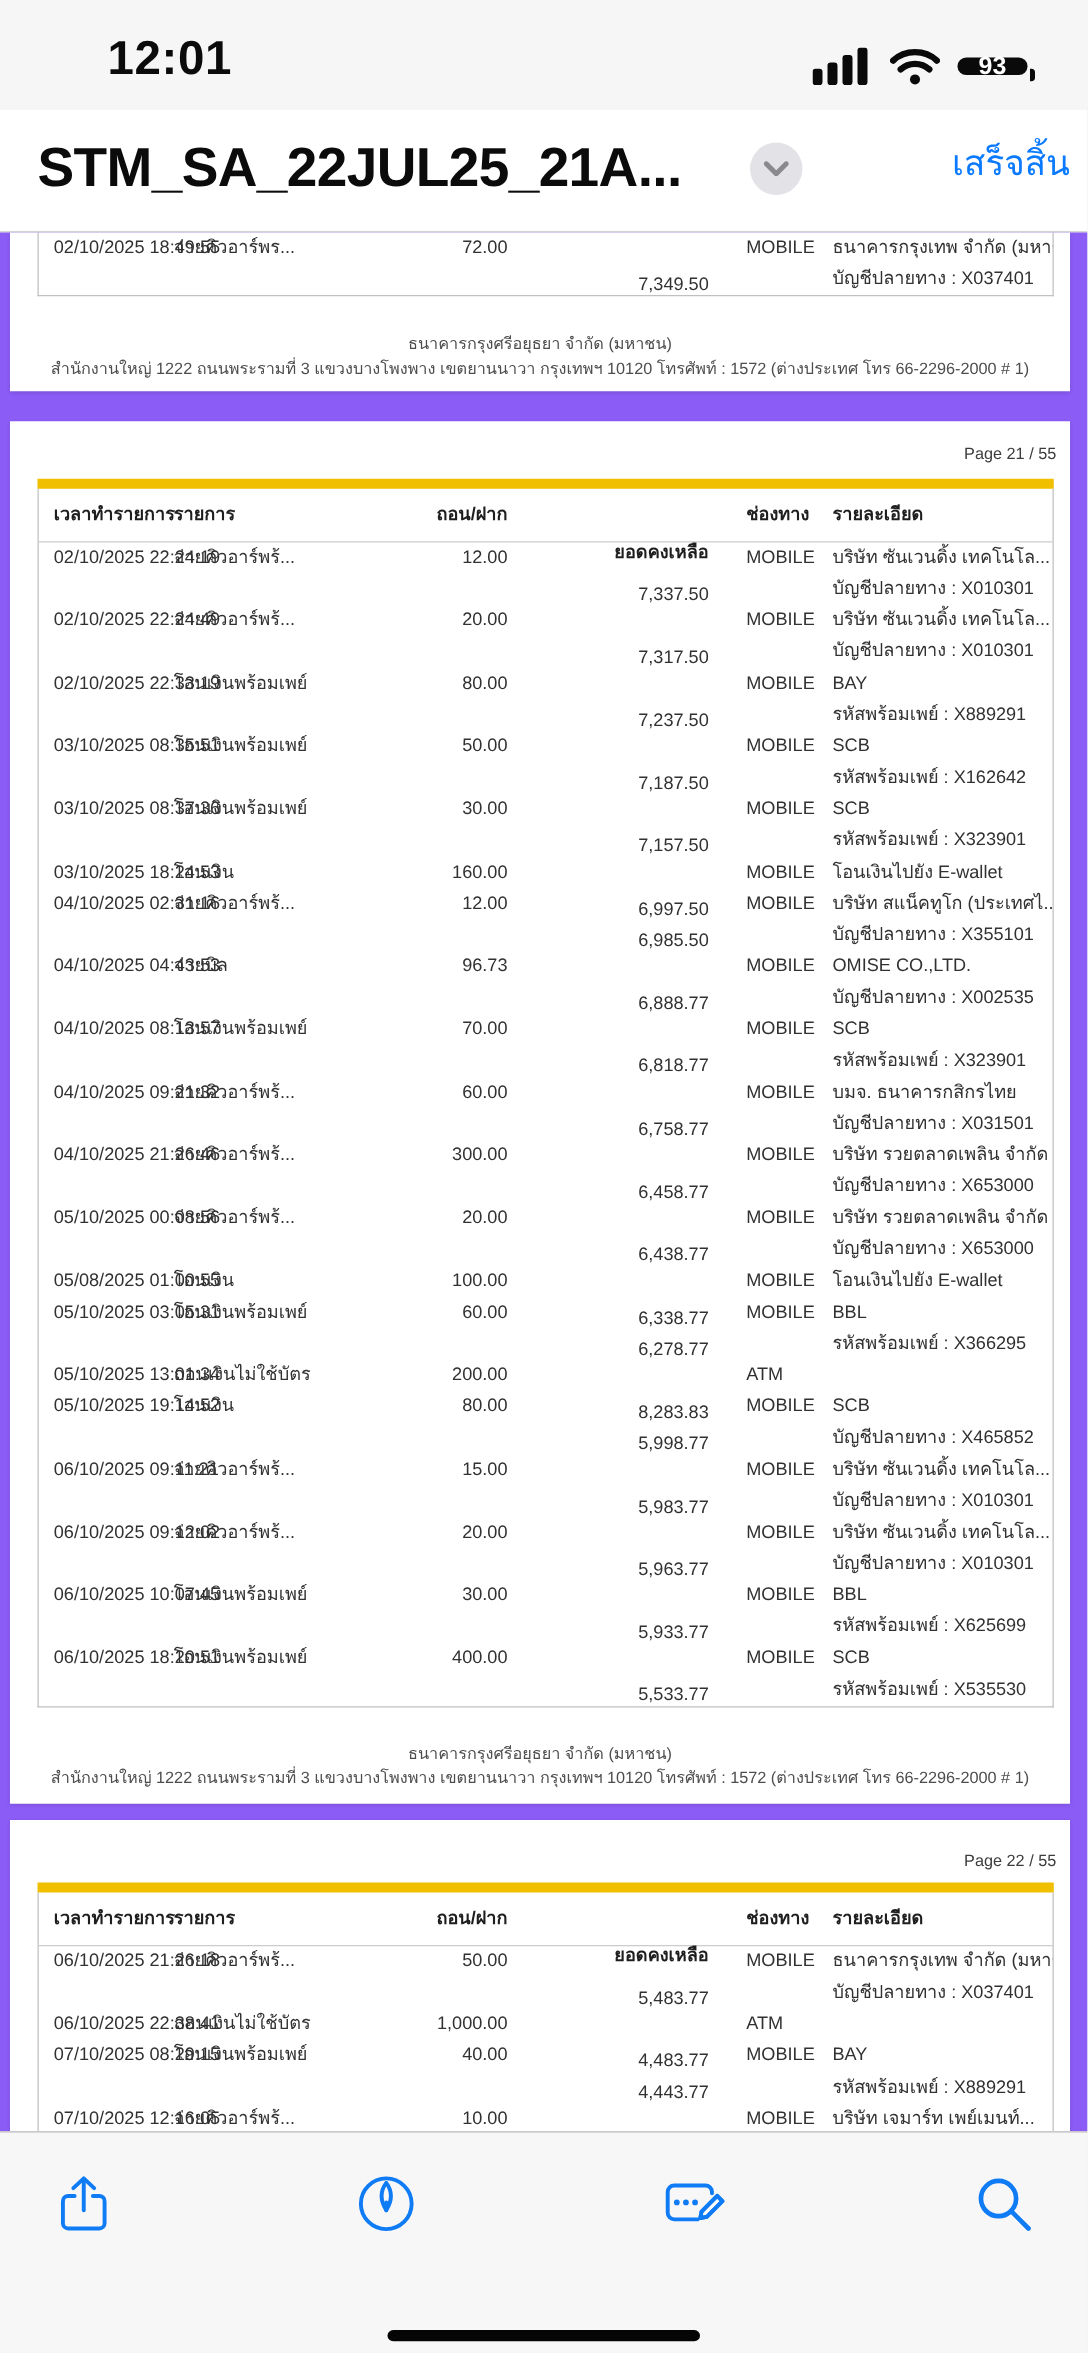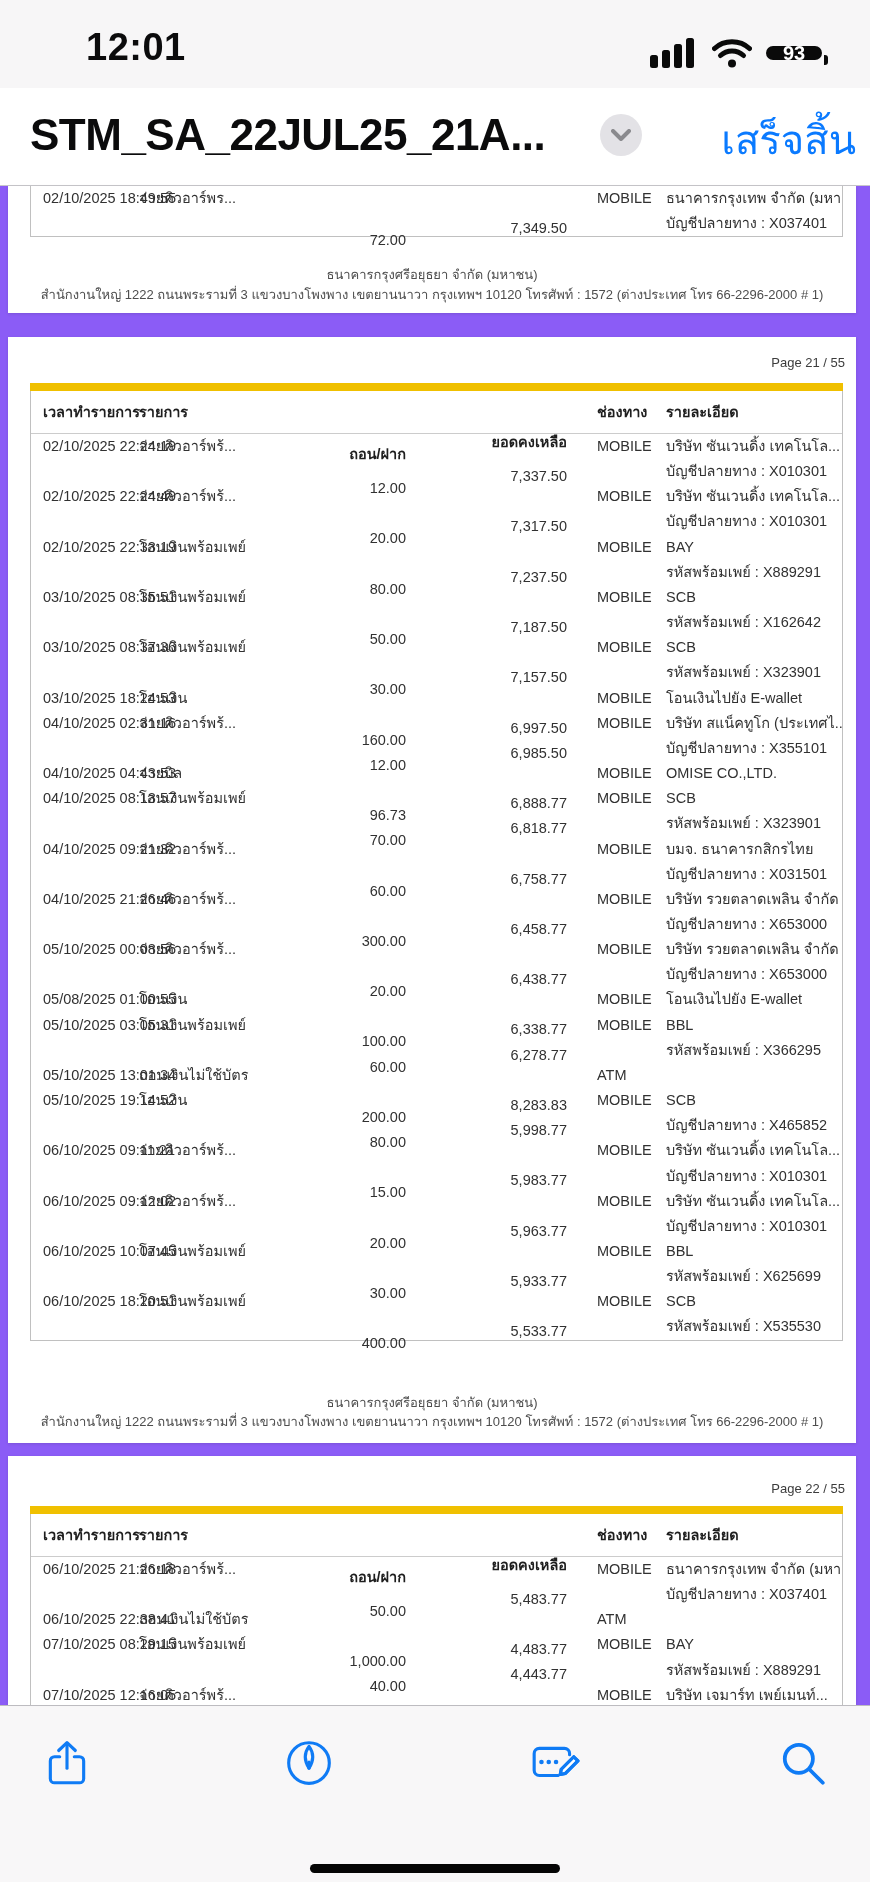--- a/index.html
+++ b/index.html
@@ -12,37 +12,37 @@
   
   .statusbar{position:absolute;left:0;top:0;width:870px;height:88px;background:#f7f6f7;}
   .sb-time{position:absolute;left:86px;top:26px;font-size:38px;font-weight:700;color:#0b0b0c;letter-spacing:.5px;}
   .sb-right{position:absolute;right:48px;top:38px;display:flex;align-items:center;gap:14px;}
   .battery{position:relative;width:56px;height:14px;background:#0a0a0a;border-radius:8px;color:#fff;
     font-size:20px;font-weight:700;display:flex;align-items:center;justify-content:center;}
   .battery-cap{position:absolute;right:-6px;top:9px;width:4px;height:10px;background:#0a0a0a;border-radius:0 3px 3px 0;}
   .navbar{position:absolute;left:0;top:88px;width:870px;height:97px;background:#ffffff;border-bottom:1px solid #c8c7cb;}
   .nav-title{position:absolute;left:30px;top:22px;font-size:44px;font-weight:700;color:#0b0b0c;letter-spacing:-.5px;max-width:550px;white-space:nowrap;overflow:hidden;}
   .chev-btn{position:absolute;left:600px;top:26px;width:42px;height:42px;border-radius:50%;background:#e3e2e6;display:flex;align-items:center;justify-content:center;}
-  .done-btn{position:absolute;right:14px;top:20px;font-size:40px;color:#0a7aff;font-weight:500;}
+  .done-btn{position:absolute;right:14px;top:20px;font-size:28px;color:#0a7aff;font-weight:500;}
   
   .content{position:absolute;left:0;top:186px;width:870px;height:1519px;background:#8b5cf6;}
   .card{position:absolute;left:8px;width:848px;background:#ffffff;box-shadow:0 1px 3px rgba(0,0,0,.12);}
   .card-a{top:0;height:127px;}
   .card-b{top:151px;height:1106px;}
   .card-c{top:1270px;height:249px;overflow:hidden;}
   .plabel{position:absolute;right:11px;font-size:13px;color:#3c3c3c;}
   .ybar{position:absolute;left:22px;width:813px;height:8px;background:#f0c000;}
   .stmt-box{position:absolute;left:22px;width:813px;border:1.5px solid #c0c0c0;border-top:none;box-sizing:border-box;}
   .thead{position:relative;height:42px;border-bottom:1.5px solid #cccccc;}
   .thead .c{line-height:42px;font-weight:700;color:#1e1e1e;}
   .tline{position:relative;height:25.16px;}
   .c{position:absolute;top:0;line-height:25.16px;font-size:14.5px;color:#313131;white-space:nowrap;}
   .c-date{left:12px;}
   .c-desc{left:108px;max-width:210px;overflow:hidden;}
-  .c-amt{left:200px;width:175px;text-align:right;margin-top:42px;}
+  .c-amt{left:200px;width:175px;text-align:right;}
   .c-bal{left:380px;width:156px;text-align:right;margin-top:30px;}
   .c-ch{left:566px;}
   .c-det{left:635px;width:176px;overflow:hidden;}
   .bank-footer{position:absolute;left:0;width:100%;text-align:center;color:#4d4d4d;}
   .bf1{font-size:13px;}
   .bf2{font-size:13px;}
   
   .toolbar{position:absolute;left:0;top:1705px;width:870px;height:177px;background:rgba(248,247,248,.97);border-top:1px solid #bdbcc0;}
   .tb-btn{position:absolute;top:32px;width:50px;height:50px;}
   .tb-btn svg{display:block;}
@@ -193,20 +193,23 @@
           </div>
           <div class="tline">
             <span class="c c-date">04/10/2025 04:43:53</span>
             <span class="c c-desc">จ่ายบิล</span>
             <span class="c c-amt">96.73</span>
             <span class="c c-bal">6,888.77</span>
             <span class="c c-ch">MOBILE</span>
             <span class="c c-det">OMISE CO.,LTD.</span>
           </div>
           <div class="tline">
+            <span class="c c-det">บัญชีปลายทาง : X002535</span>
+          </div>
+          <div class="tline">
             <span class="c c-date">04/10/2025 08:13:57</span>
             <span class="c c-desc">โอนเงินพร้อมเพย์</span>
             <span class="c c-amt">70.00</span>
             <span class="c c-bal">6,818.77</span>
             <span class="c c-ch">MOBILE</span>
             <span class="c c-det">SCB</span>
           </div>
           <div class="tline">
             <span class="c c-det">รหัสพร้อมเพย์ : X323901</span>
           </div>

